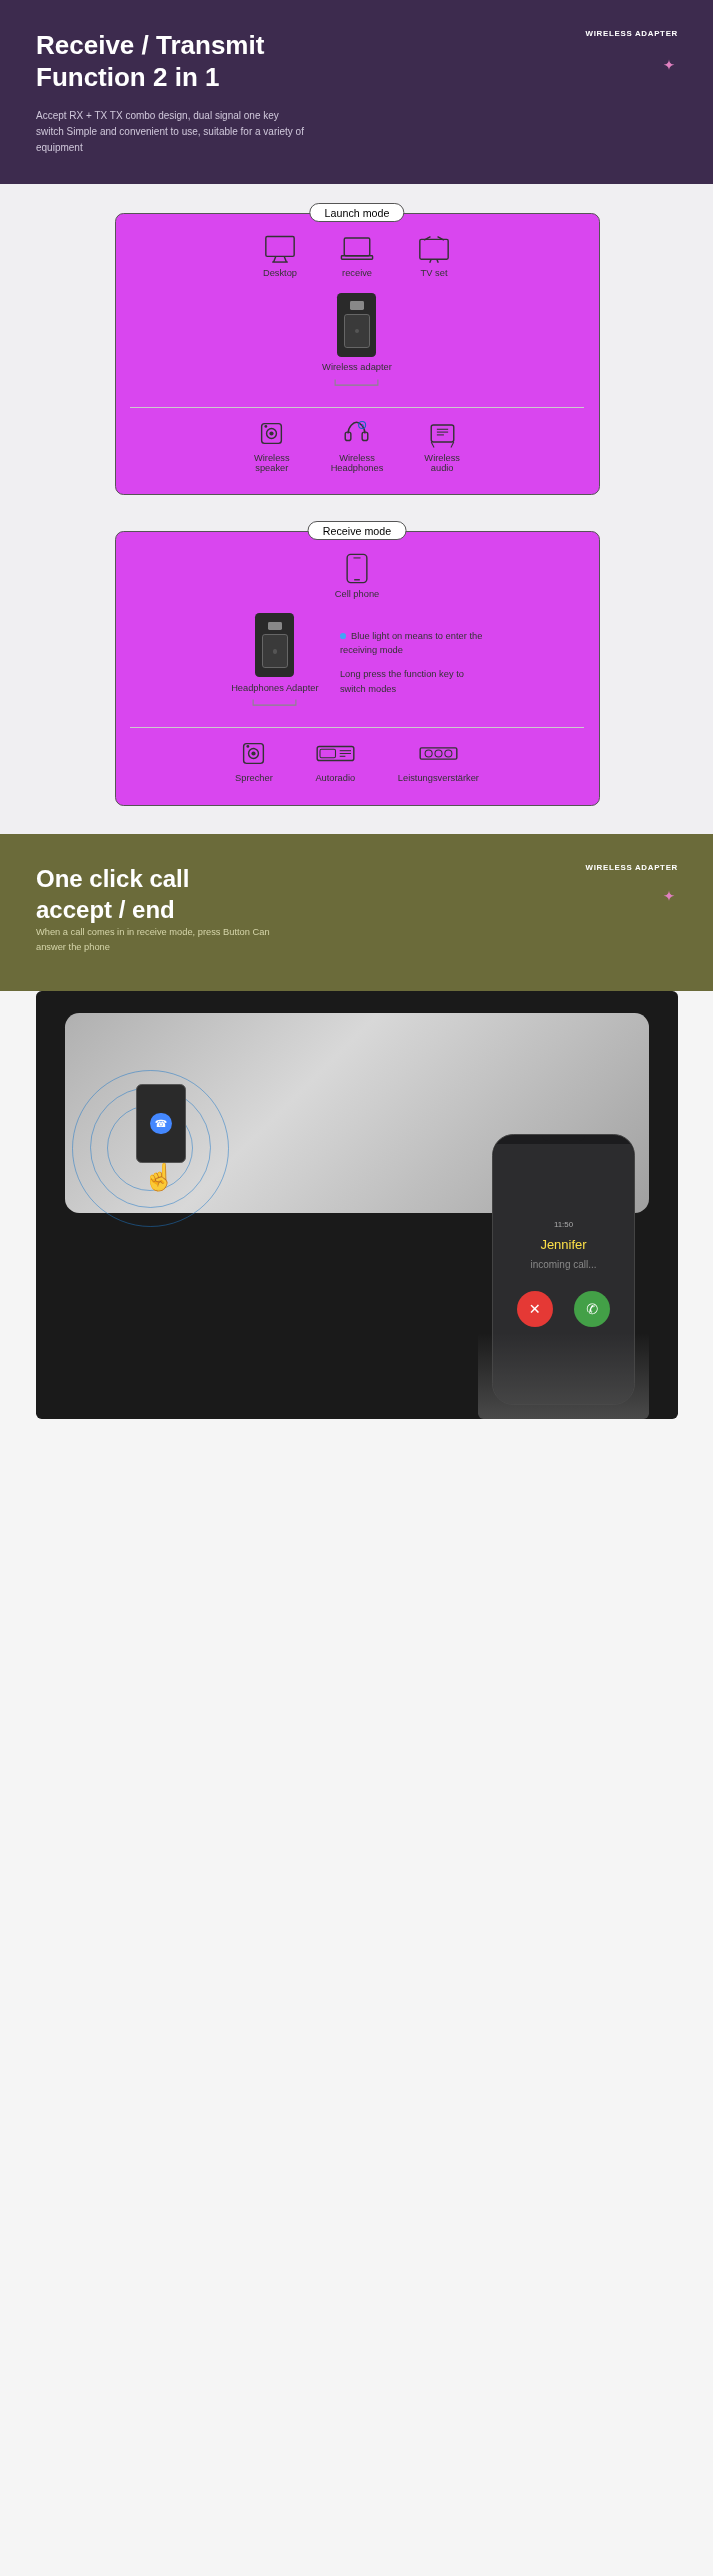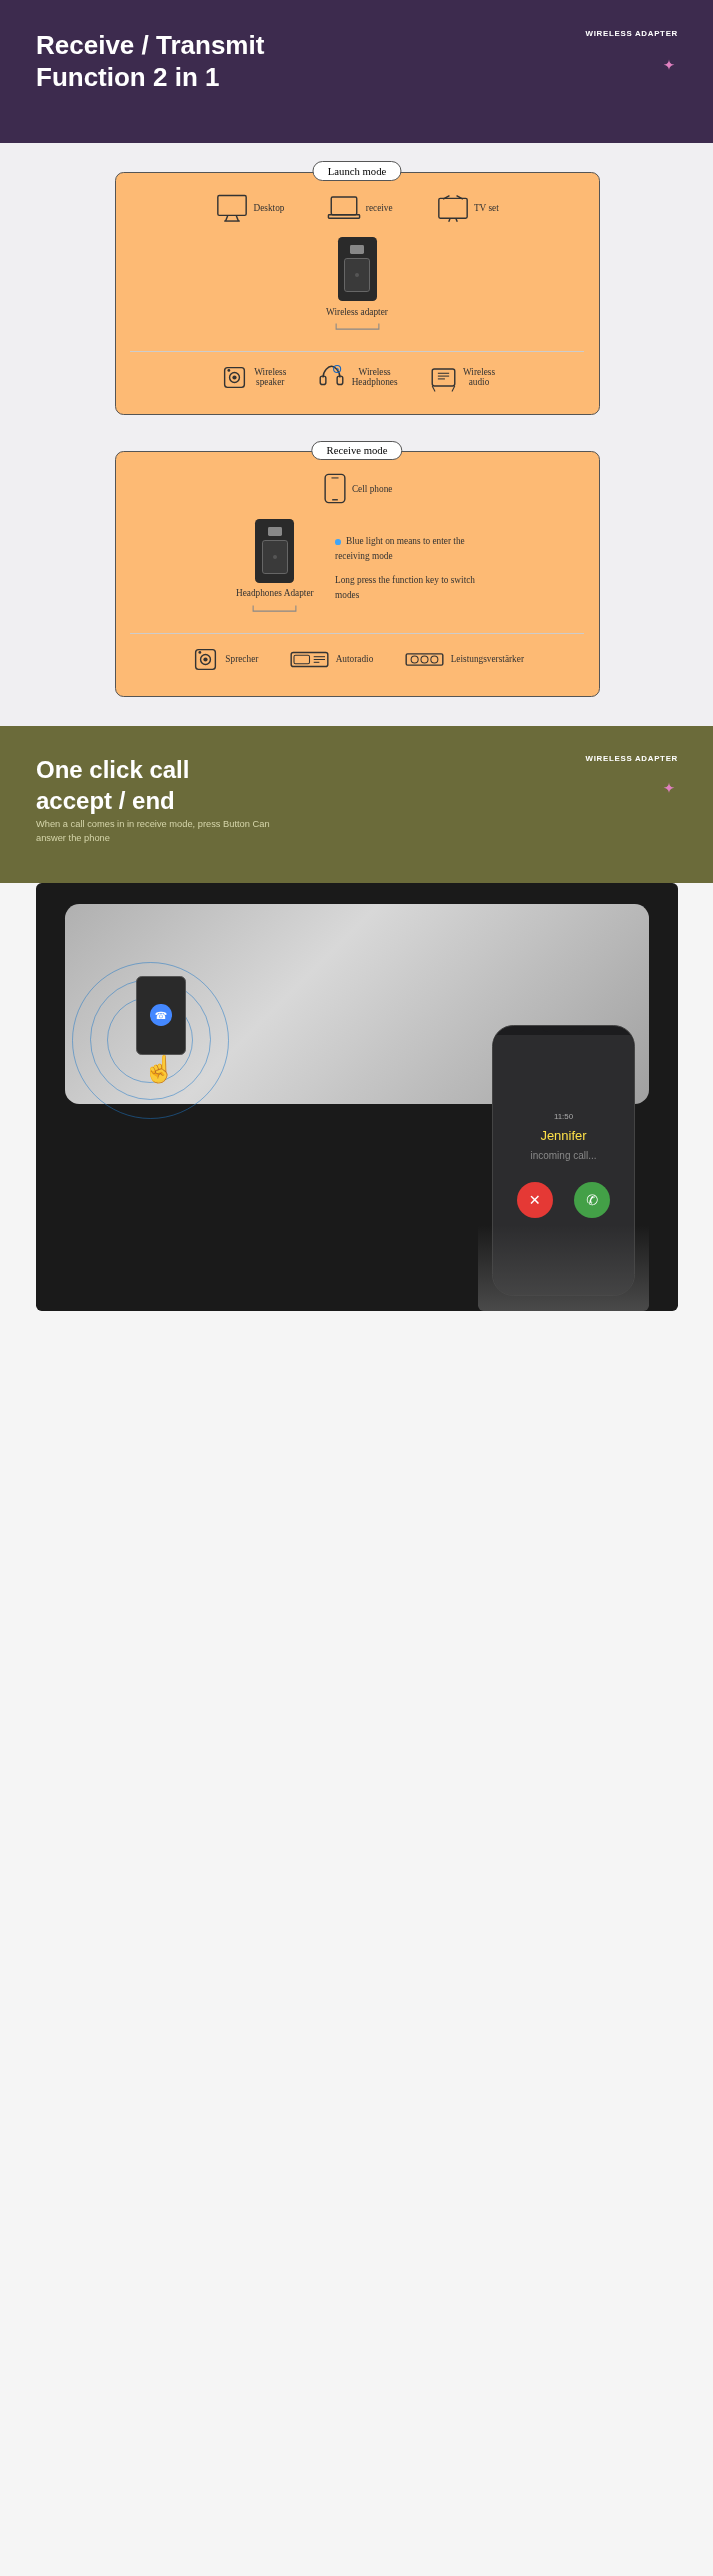--- a/index.html
+++ b/index.html
@@ -51,24 +51,23 @@
     
     .section-diagram {
       background: #f0eff2;
       padding: 28.6px 36px;
     }
     .diagram-box {
       border: 1.4px solid #555;
       border-radius: 8.6px;
       padding: 21.4px 14.3px 21.4px 14.3px;
       position: relative;
-      background: #fdba74;
+      background: #d946ef;
       max-width: 485px;
       margin: 0 auto;
-      font-family: Liberation Serif, serif;
     }
     .diagram-title {
       position: absolute;
       top: -11.4px;
       left: 50%;
       transform: translateX(-50%);
       background: white;
       border: 1.4px solid #555;
       border-radius: 14.3px;
       padding: 2.9px 14.3px;
@@ -79,21 +78,21 @@
     
     .icon-row {
       display: flex;
       justify-content: center;
       gap: 43px;
       margin-bottom: 14.3px;
       align-items: flex-end;
     }
     .icon-item {
       display: flex;
-      flex-direction: row;
+      flex-direction: column;
       align-items: center;
       gap: 4.3px;
       font-size: 9.3px;
       color: #333;
       text-align: center;
       justify-content: center;
     }
     .icon-item svg {
       display: block;
     }
@@ -175,21 +174,21 @@
     .divider-line {
       border: none;
       border-top: 0.7px solid #ccc;
       margin: 10px 0;
     }
 
     
     .bottom-row {
       display: flex;
       justify-content: center;
-      gap: 30px;
+      gap: 41px;
       align-items: flex-start;
       margin-top: 7.1px;
     }
 
     
     .section-diagram2 {
       background: #f0eff2;
       padding: 7.1px 36px 28.6px 36px;
     }
 
@@ -367,20 +366,22 @@
 </head>
 <body>
 
 <div class="section-header">
   <div class="badge">WIRELESS
 ADAPTER</div>
   <h1>
     <span>Receive / Transmit</span><br>
     <span>Function 2 in 1</span>
   </h1>
+  <p>Accept RX + TX TX combo design, dual signal one key switch
+Simple and convenient to use, suitable for a variety of equipment</p>
   <span class="accent-dot">✦</span>
 </div>
 
 <div class="section-diagram">
   <div class="diagram-box">
     <div class="diagram-title">Launch mode</div>
 
     <div class="icon-row">
 
       <div class="icon-item">

